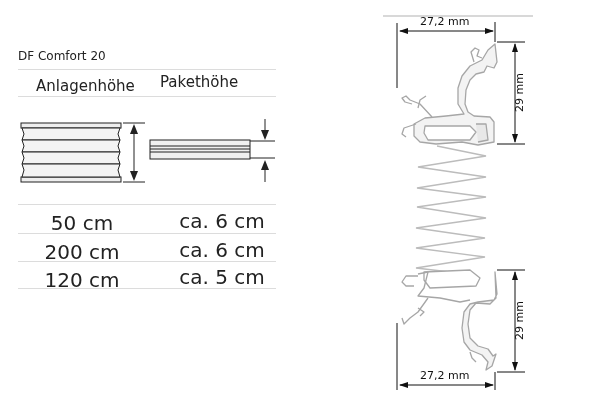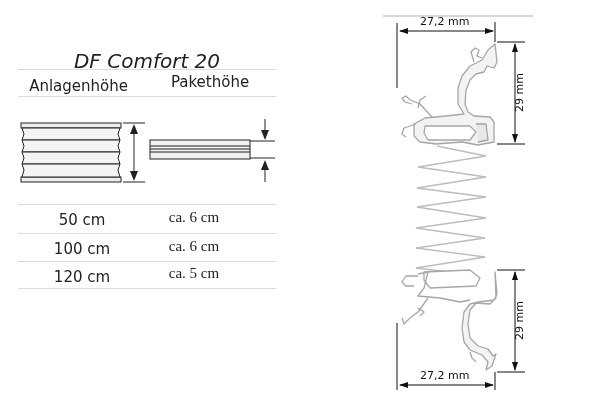--- a/index.html
+++ b/index.html
@@ -1,26 +1,26 @@
 <!DOCTYPE html>
 <html><head>
 <meta charset="utf-8">
 <style>
   html, body { margin:0; padding:0; background:#ffffff; }
   body { width:600px; height:400px; position:relative; overflow:hidden;
          font-family:"DejaVu Sans", "Liberation Sans", sans-serif; color:#222; }
   .abs { position:absolute; }
-  .title { left:18px; width:258px; top:49px; text-align:center; font-size:20px; color:#222;font-style:italic; }
+  .title { left:18px; width:258px; top:49px; text-align:left; font-size:12px; color:#222; }
   .hline { position:absolute; left:18px; width:258px; height:1px; background:#dcdcdc; }
   .colhead { top:74px; font-size:15px; color:#222; }
-  .ch1 { left:16px; width:112px; text-align:right; top:77px; }
-  .ch2 { left:160px; width:100px; text-align:center; top:73px; }
-  .cell { font-size:15px; color:#222; text-align:center; }
+  .ch1 { left:36px; width:112px; text-align:left; top:77px; }
+  .ch2 { left:160px; width:100px; top:73px; }
+  .cell { font-size:20px; color:#222; text-align:center; }
   .c1 { left:24px; width:116px; }
-  .c2 { left:144px; width:100px;font-family:Liberation Serif, serif; }
+  .c2 { left:172px; width:100px; }
   svg { position:absolute; overflow:visible; }
 </style>
 </head>
 <body>
 
 <div class="abs title">DF Comfort 20</div>
 <div class="hline" style="top:69px"></div>
 <div class="abs colhead ch1">Anlagenhöhe</div>
 <div class="abs colhead ch2">Pakethöhe</div>
 <div class="hline" style="top:96px"></div>
@@ -51,21 +51,21 @@
   <line x1="265" y1="119" x2="265" y2="136" stroke="#222" stroke-width="1"></line>
   <polygon points="261,130 269,130 265,140" fill="#222"></polygon>
   <line x1="265" y1="163" x2="265" y2="182" stroke="#222" stroke-width="1"></line>
   <polygon points="261,170 269,170 265,160" fill="#222"></polygon>
 </svg>
 
 <div class="hline" style="top:204px"></div>
 <div class="abs cell c1" style="top:211px">50 cm</div>
 <div class="abs cell c2" style="top:209px">ca. 6 cm</div>
 <div class="hline" style="top:233px"></div>
-<div class="abs cell c1" style="top:240px">100 cm</div>
+<div class="abs cell c1" style="top:240px">200 cm</div>
 <div class="abs cell c2" style="top:238px">ca. 6 cm</div>
 <div class="hline" style="top:261px"></div>
 <div class="abs cell c1" style="top:268px">120 cm</div>
 <div class="abs cell c2" style="top:265px">ca. 5 cm</div>
 <div class="hline" style="top:288px"></div>
 
 <svg style="left:0;top:0" width="600" height="400">
 
   <line x1="383" y1="16" x2="533" y2="16" stroke="#d8d8d8" stroke-width="2"></line>
 

